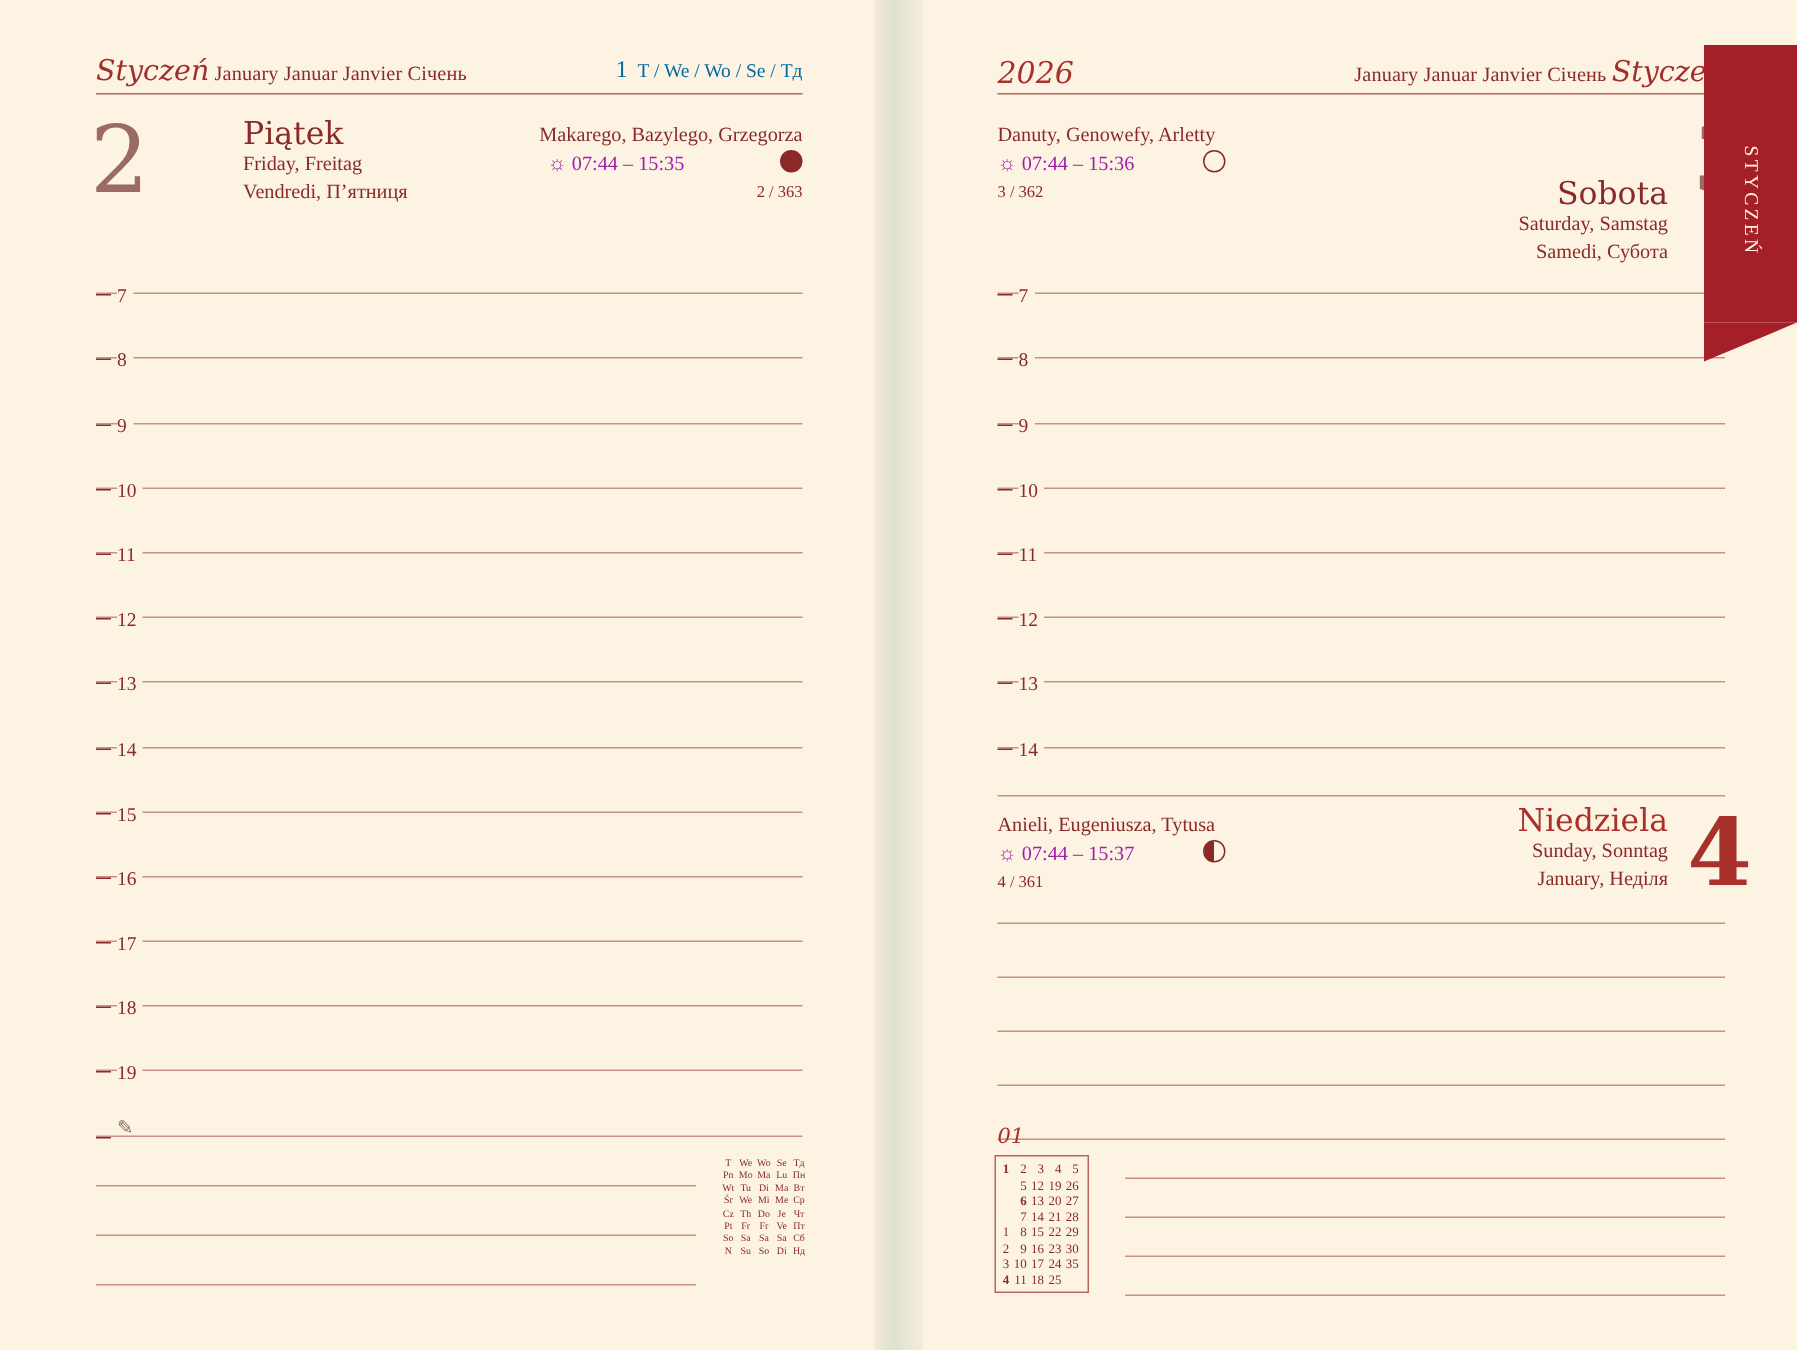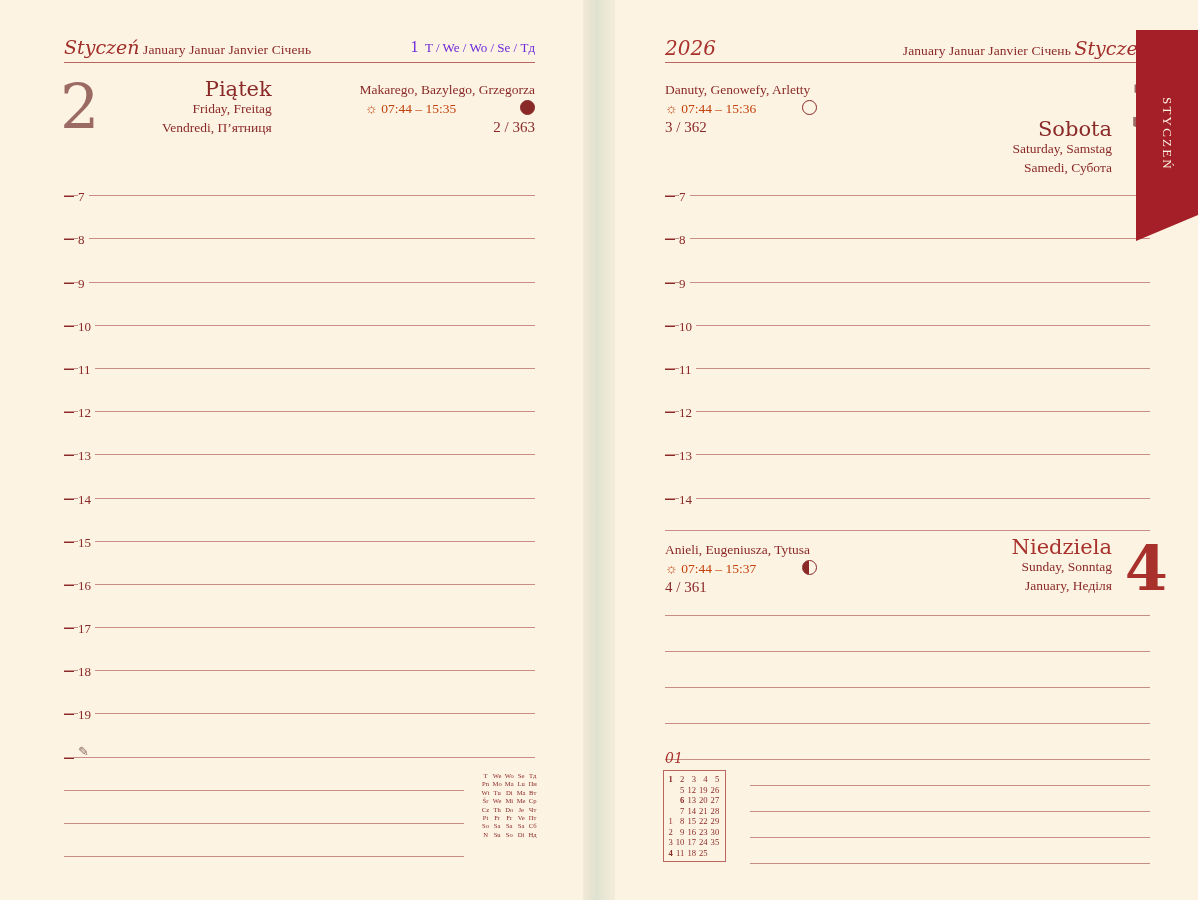--- a/index.html
+++ b/index.html
@@ -59,21 +59,21 @@
   .month-langs {
     font-size: 13.5px;
     color: #8a2a28;
     letter-spacing: .1px;
   }
   .week-left {
     position: absolute;
     right: 0;
     top: 2px;
     font-size: 13px;
-    color: #6d28d9;
+    color: #0369a1;
   }
   .week-left .wk-num { font-size: 16px; }
   .year-num {
     font-size: 20px;
     font-family: "DejaVu Serif", serif;
     font-style: italic;
     color: #a8312c;
   }
   .right-head-inner {
     position: absolute;
@@ -111,22 +111,22 @@
   }
   .dayname.red { color: #a8312c; }
   .daysub {
     font-size: 13.5px;
     color: #8a2a28;
   }
   .names {
     font-size: 13.5px;
     color: #8a2a28;
   }
-  .suninfo { font-size: 13.5px; color: #c2410c; }
-  .dcount  { font-size: 15px; color: #8a2a28; }
+  .suninfo { font-size: 13.5px; color: #a21caf; }
+  .dcount  { font-size: 11px; color: #8a2a28; }
 
   .sun-glyph { font-size: 14px; }
   .moon {
     display: inline-block;
     width: 13px; height: 13px;
     border-radius: 50%;
     border: 1.4px solid #8a2a28;
     vertical-align: -2px;
   }
   .moon.full   { background: #8a2a28; }
@@ -261,21 +261,21 @@
       <span class="month-langs">January Januar Janvier Січень</span>
       <span class="week-left">
         <span class="wk-num">1</span>
         &nbsp;<span>T / We / Wo / Se / Тд</span>
       </span>
     </div>
     <div class="hdr-rule"></div>
 
     <div class="big-num" style="left:60px; top:76px;">2</div>
 
-    <div class="daybox" style="left:162px; top:80px;text-align:right;">
+    <div class="daybox" style="left:162px; top:80px;">
       <div class="dayname">Piątek</div>
       <div class="daysub">Friday, Freitag</div>
       <div class="daysub">Vendredi, П’ятниця</div>
     </div>
 
     <div class="daybox" style="left:300px; top:80px; width:235px; text-align:right;">
       <div class="names">Makarego, Bazylego, Grzegorza</div>
       <div class="suninfo">
         <span style="float:left; margin-left:65px;">
           <span class="sun-glyph">☼</span>

